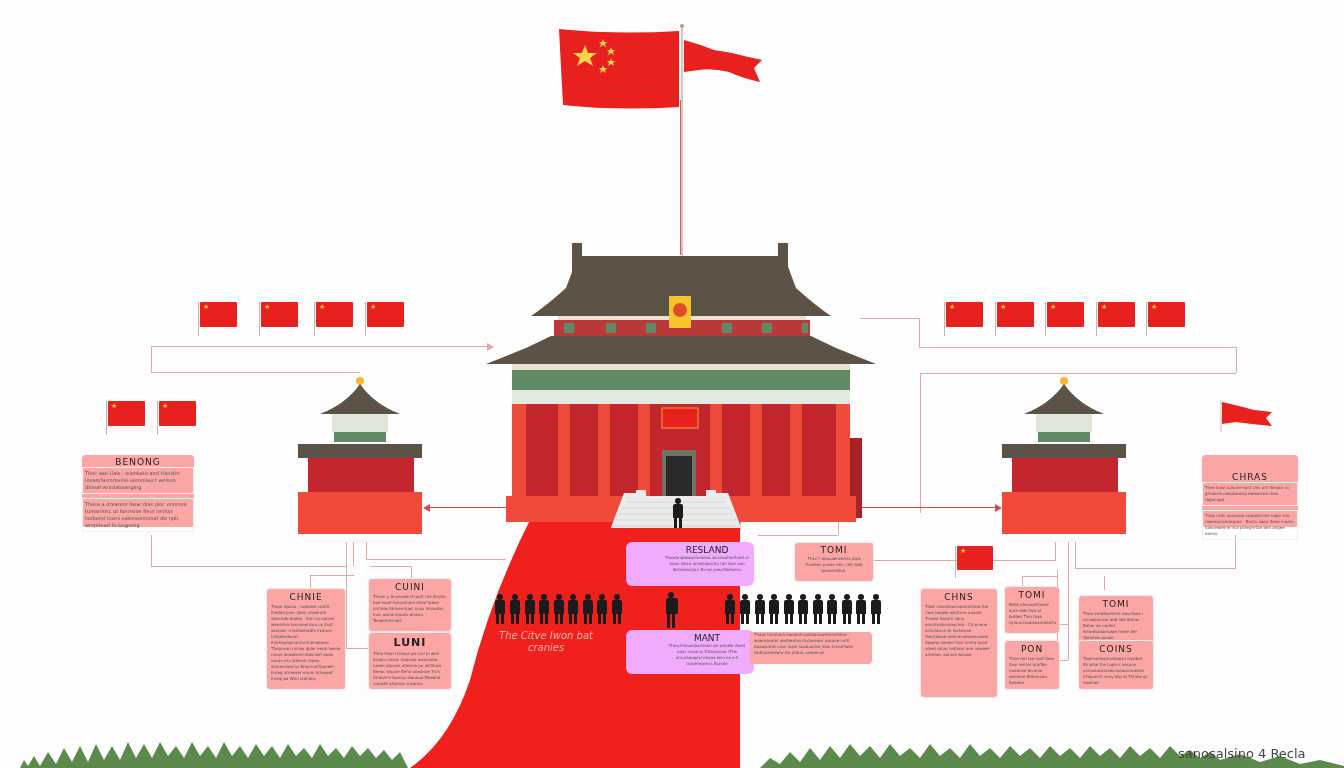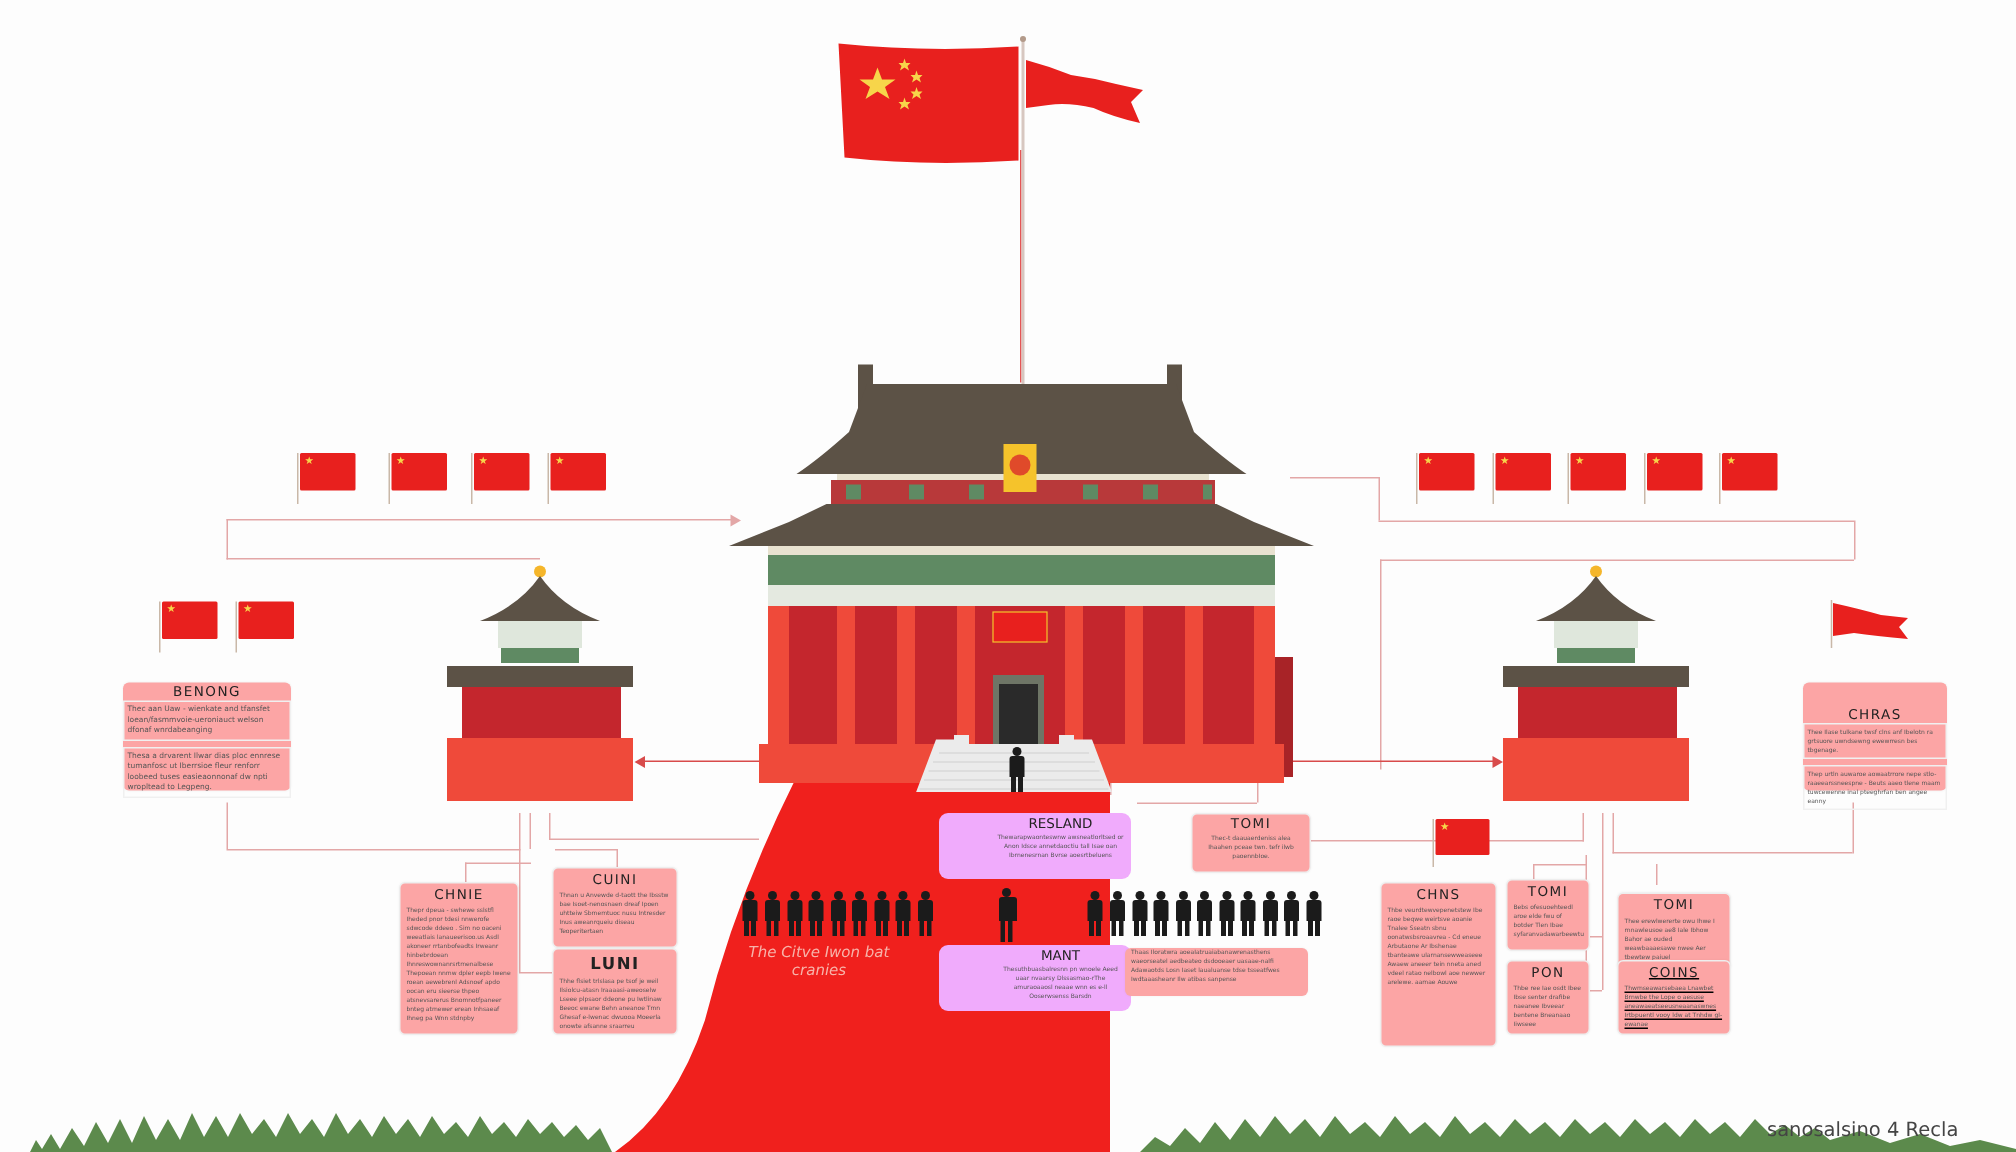--- a/index.html
+++ b/index.html
@@ -395,21 +395,21 @@
   <div class="body" style="font-size:4px;line-height:6px;">Bebs ofesuoehteedl aroe elde fwu of botder Tlen Ibae syfaranvadawarbeewtu</div>
 </div>
 <div class="card" style="left:1004px;top:640px;width:54px;height:48px;">
   <div class="title" style="font-size:9px;margin:3px 0 2px;">PON</div>
   <div class="body" style="font-size:4px;line-height:6px;">Thbe ree Iae osdt Ibee Ibse senter drafibe naeanee Ibveear bentene Bneanaao Iiwseee</div>
 </div>
 <div class="card" style="left:1078px;top:595px;width:74px;height:50px;">
   <div class="title" style="font-size:9px;margin:3px 0 2px;">TOMI</div>
   <div class="body" style="font-size:4px;line-height:6px;">Thee erewlwererte owu Ihwe I rnnawleusoe ae8 Iale Ibhow Bahor ae ouded weawbaaaesawe nwee Aer tbewtew paiuel</div>
 </div>
-<div class="card" style="left:1078px;top:640px;width:74px;height:48px;text-decoration:underline;">
+<div class="card" style="left:1078px;top:640px;width:74px;height:48px;">
   <div class="title" style="font-size:9px;margin:3px 0 2px;">COINS</div>
   <div class="body" style="font-size:4px;line-height:6px;">Thwmseawarsebaea Lnawbet Brnwbe the Lope o aesuse aneawaeatseeusneaanaswnes Irtbpuentl vooy ldw at Tnhdw gl-ewanae</div>
 </div>
 
 <svg class="abs" style="left:0;top:736px;" width="1344" height="32" viewBox="0 0 1344 32">
   <path d="M20 32 L24 24 L28 30 L34 20 L40 30 L48 16 L56 28 L64 12 L72 26 L80 10 L88 26 L96 8 L104 24 L112 10 L120 24 L128 6 L136 22 L144 8 L152 22 L160 6 L168 20 L176 10 L184 22 L192 6 L200 20 L208 10 L216 22 L224 6 L232 20 L240 10 L248 22 L256 8 L264 20 L272 10 L280 22 L288 8 L296 20 L304 12 L312 22 L320 8 L328 20 L336 12 L344 22 L352 10 L360 20 L368 12 L376 22 L384 14 L392 24 L400 16 L408 32 Z" fill="#5c8a4c"></path>
   <path d="M760 32 L770 22 L780 28 L790 16 L800 26 L810 12 L820 24 L830 10 L840 22 L850 8 L860 20 L870 10 L880 22 L890 8 L900 20 L910 12 L920 22 L930 8 L940 20 L950 12 L960 22 L970 8 L980 20 L990 12 L1000 22 L1010 10 L1020 20 L1030 12 L1040 22 L1050 10 L1060 20 L1070 12 L1080 22 L1090 10 L1100 20 L1110 12 L1120 22 L1130 10 L1140 20 L1150 12 L1160 22 L1170 10 L1180 20 L1190 14 L1200 22 L1210 16 L1220 24 L1240 18 L1260 26 L1280 20 L1300 28 L1320 24 L1344 30 L1344 32 Z" fill="#5c8a4c"></path>
 </svg>
 <div class="abs" style="left:1178px;top:746px;font-size:13px;color:#444;">sanosalsino 4 Recla</div>
 

